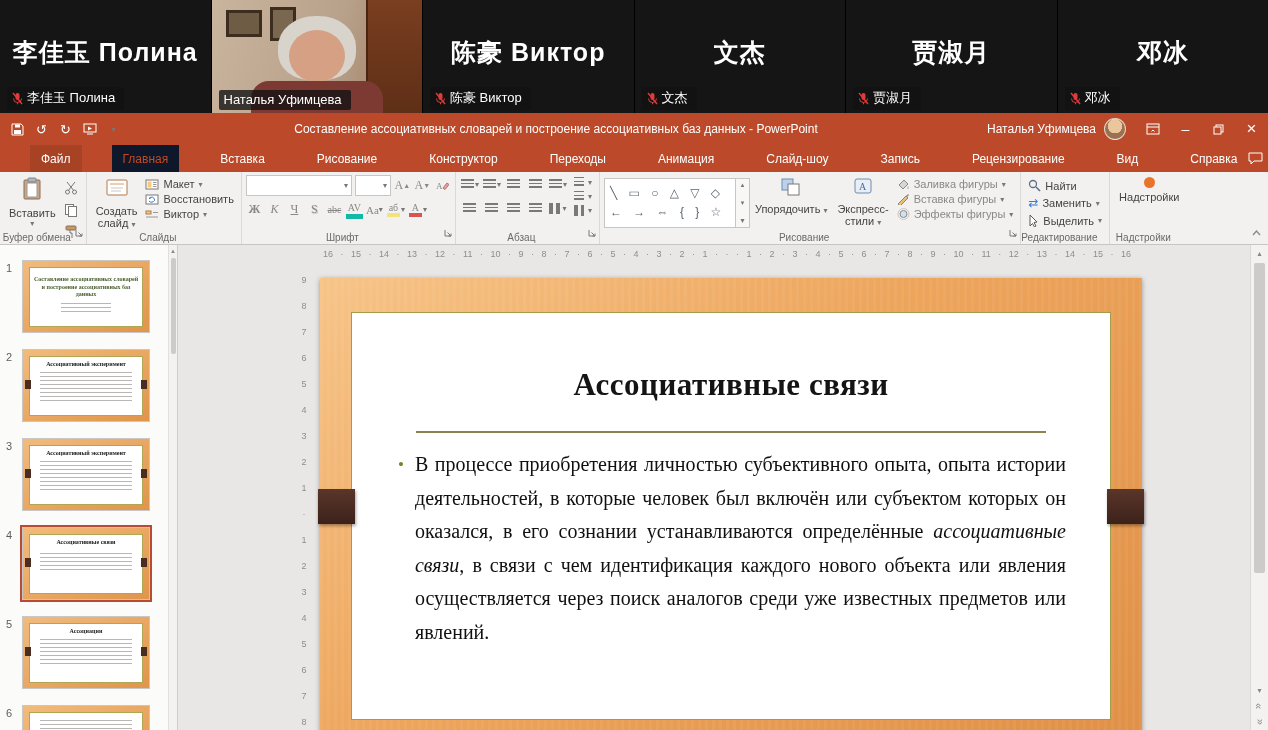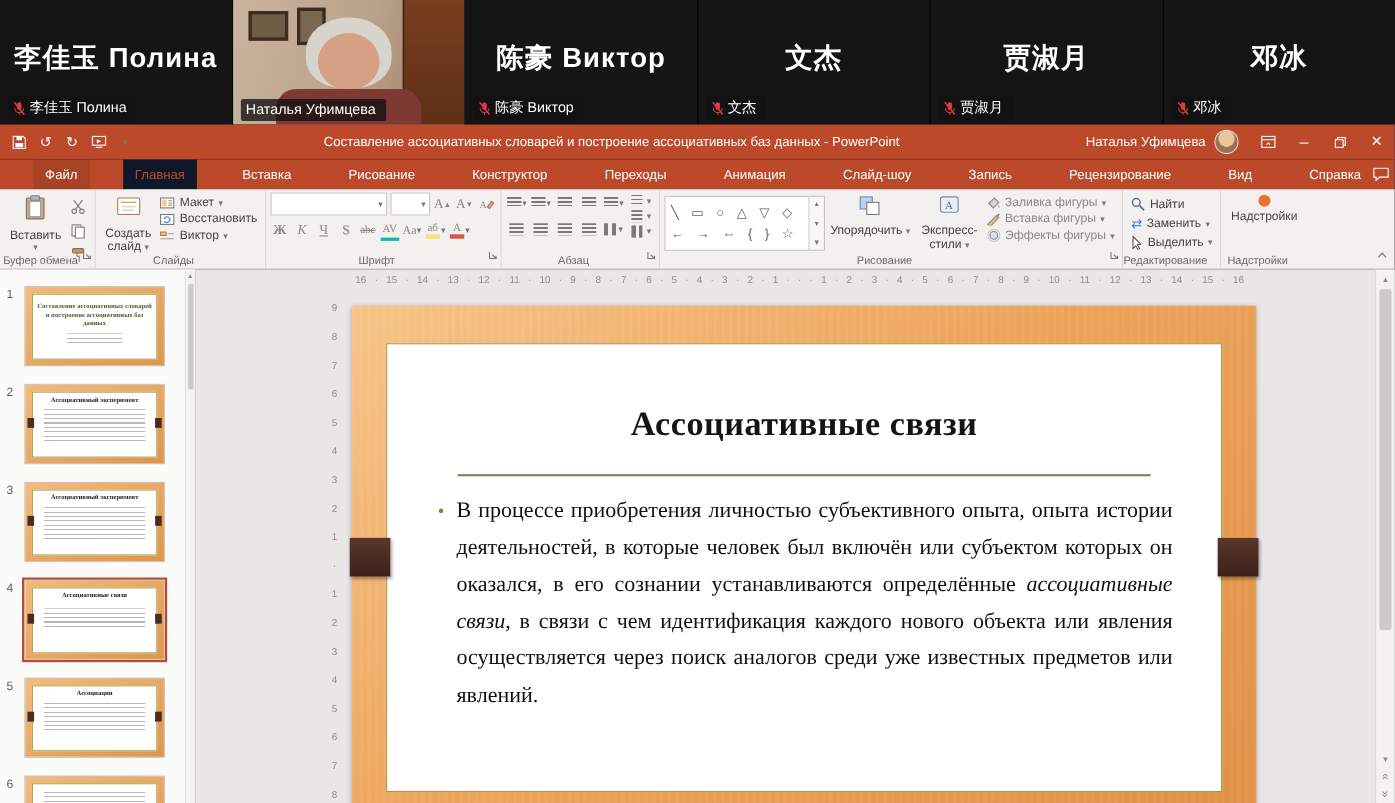--- a/index.html
+++ b/index.html
@@ -408,21 +408,21 @@
                 <path d="M8 8l4-5 2 1.5-4 5z" fill="#e8a0a0" stroke="#b87070"></path>
               </svg>
           </div>
         </div>
         <div class="frow">
           <div class="fbtn" style="font-weight:700">Ж</div>
           <div class="fbtn" style="font-style:italic">К</div>
           <div class="fbtn" style="text-decoration:underline">Ч</div>
           <div class="fbtn" style="text-shadow:1px 1px 1px #bbb">S</div>
           <div class="fbtn" style="font-size:10px;text-decoration:line-through">abc</div>
-          <div class="fbtn" style="font-size:10px;border-bottom:3px solid #14b8a6">AV</div>
+          <div class="fbtn" style="font-size:10px;border-bottom:5px solid #14b8a6">AV</div>
           <div class="fbtn" style="font-size:11px">
               <span>Aa</span>
               <span class="dd">▾</span>
             </div>
           <div class="fbtn">
               <span class="clrbar hl">аб</span>
               <span class="dd">▾</span>
             </div>
           <div class="fbtn">
               <span class="clrbar fc">А</span>

